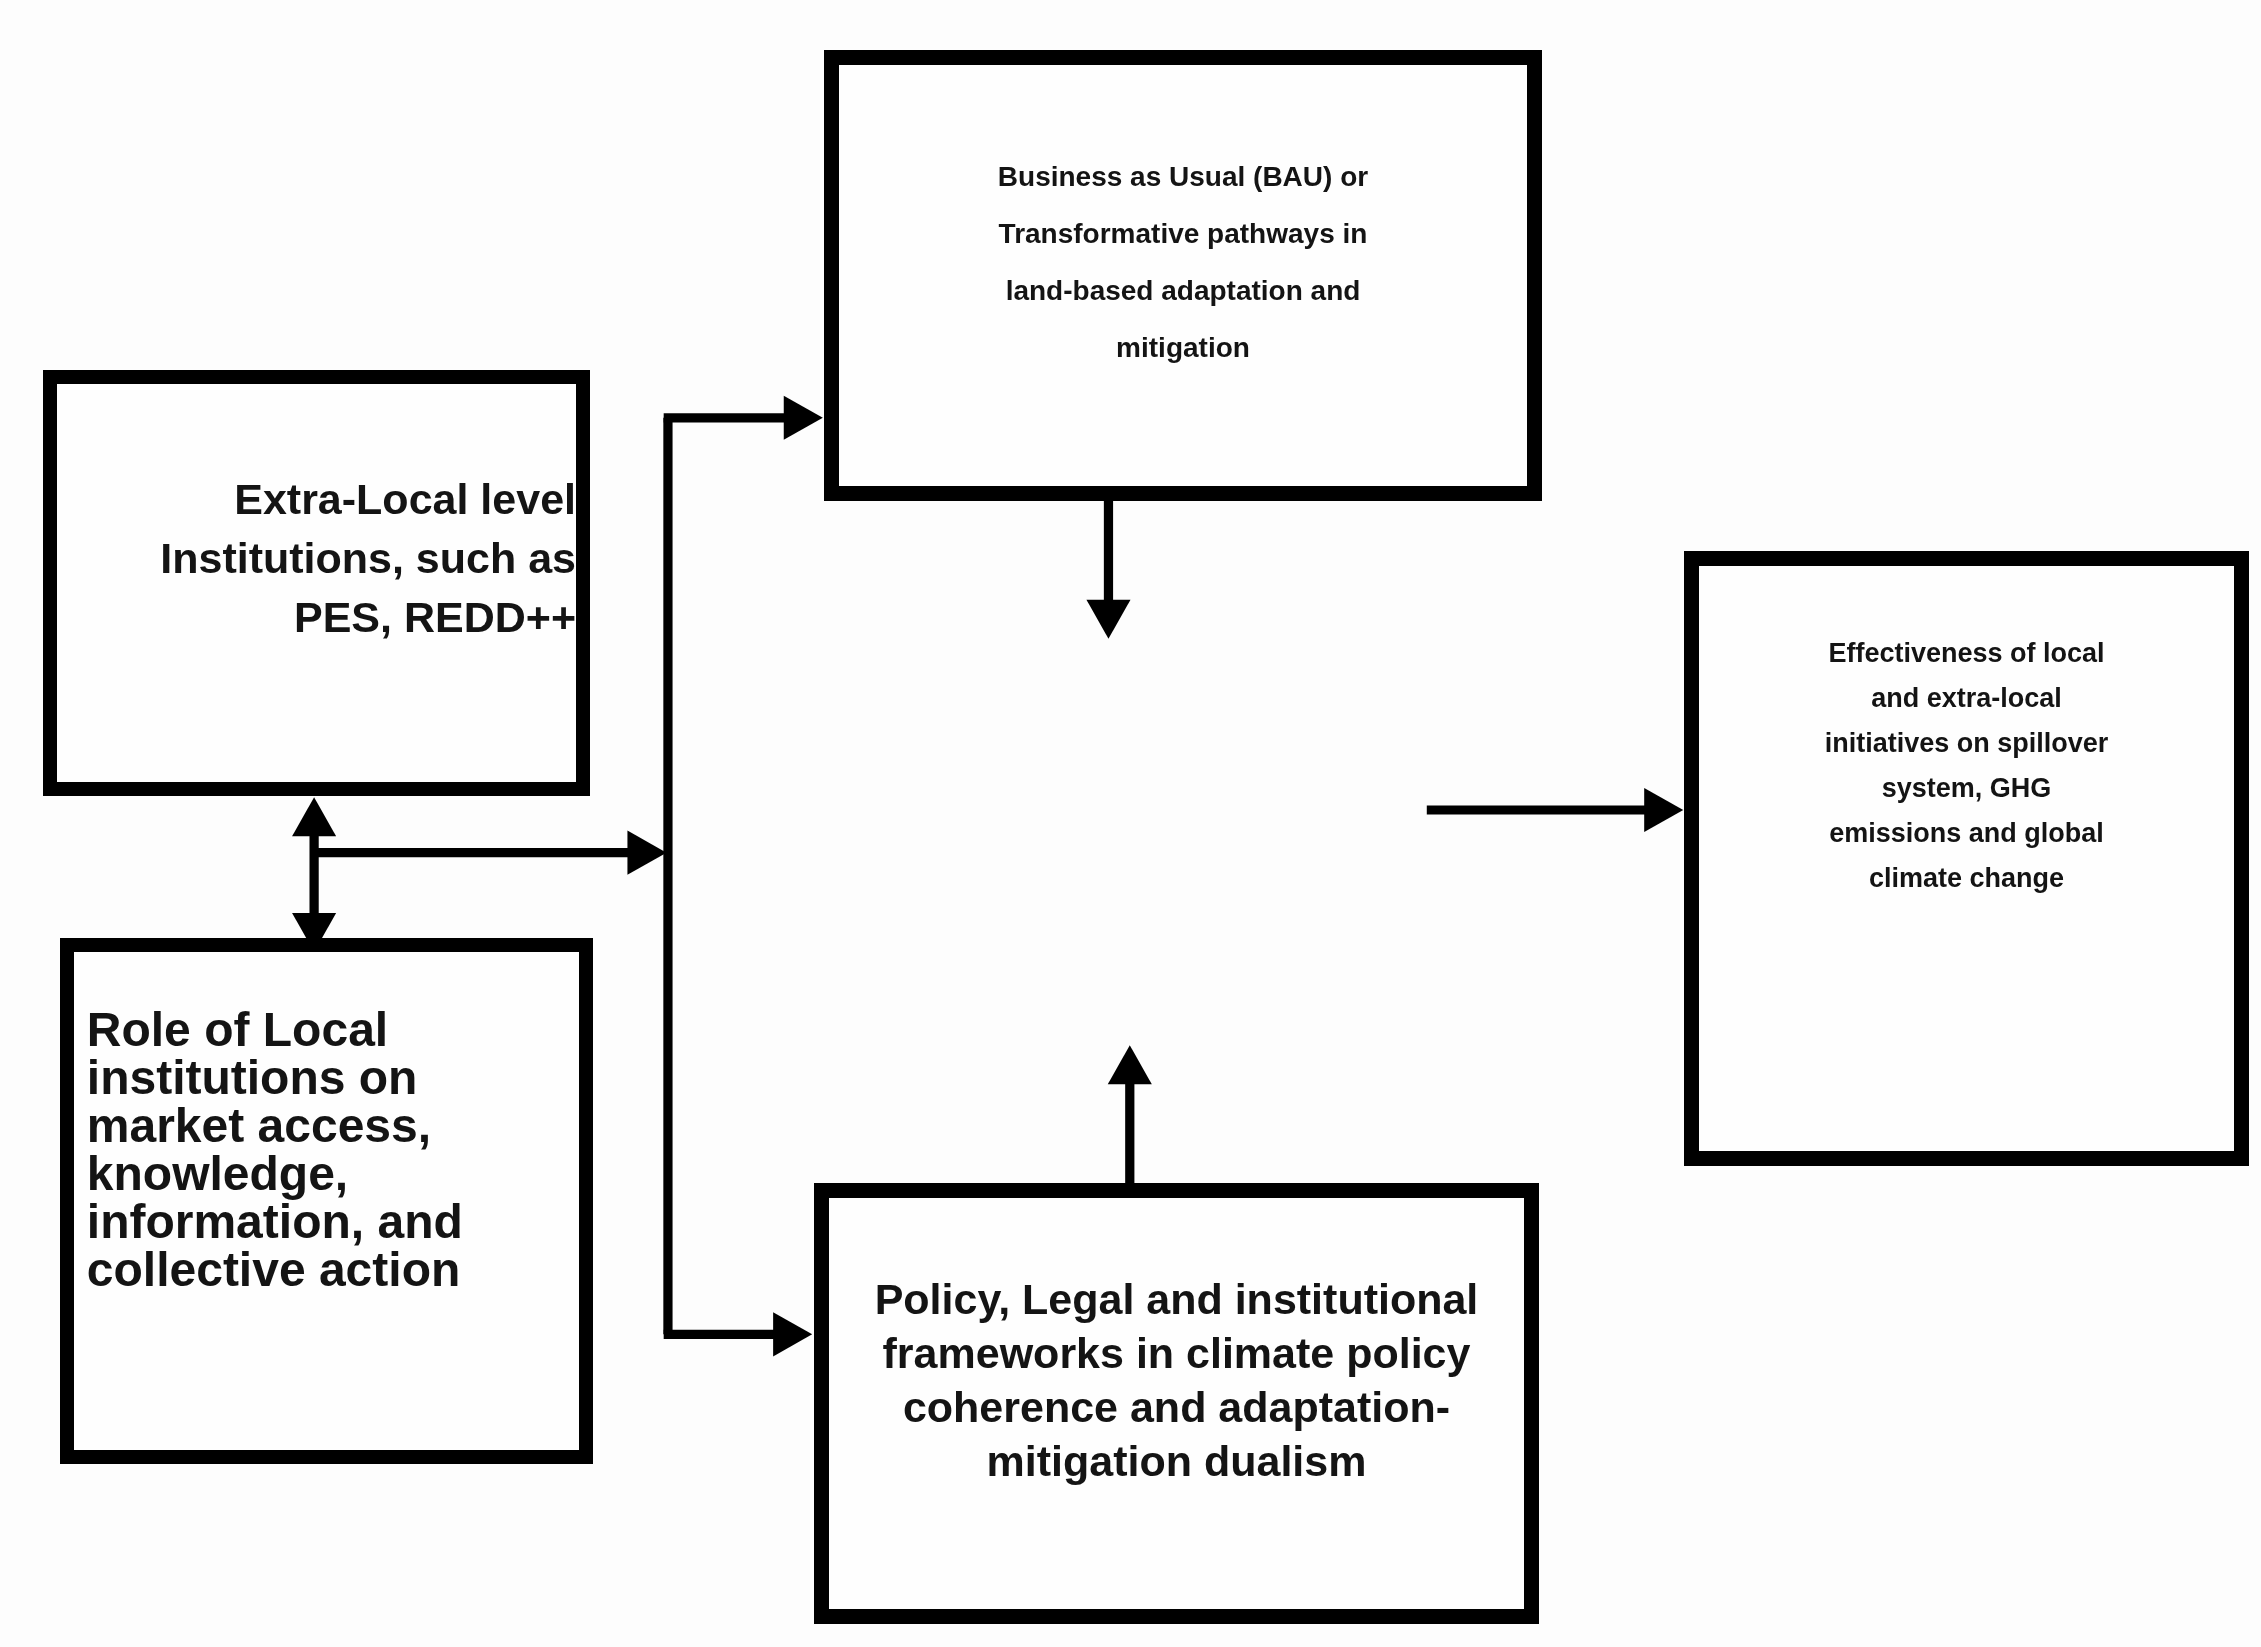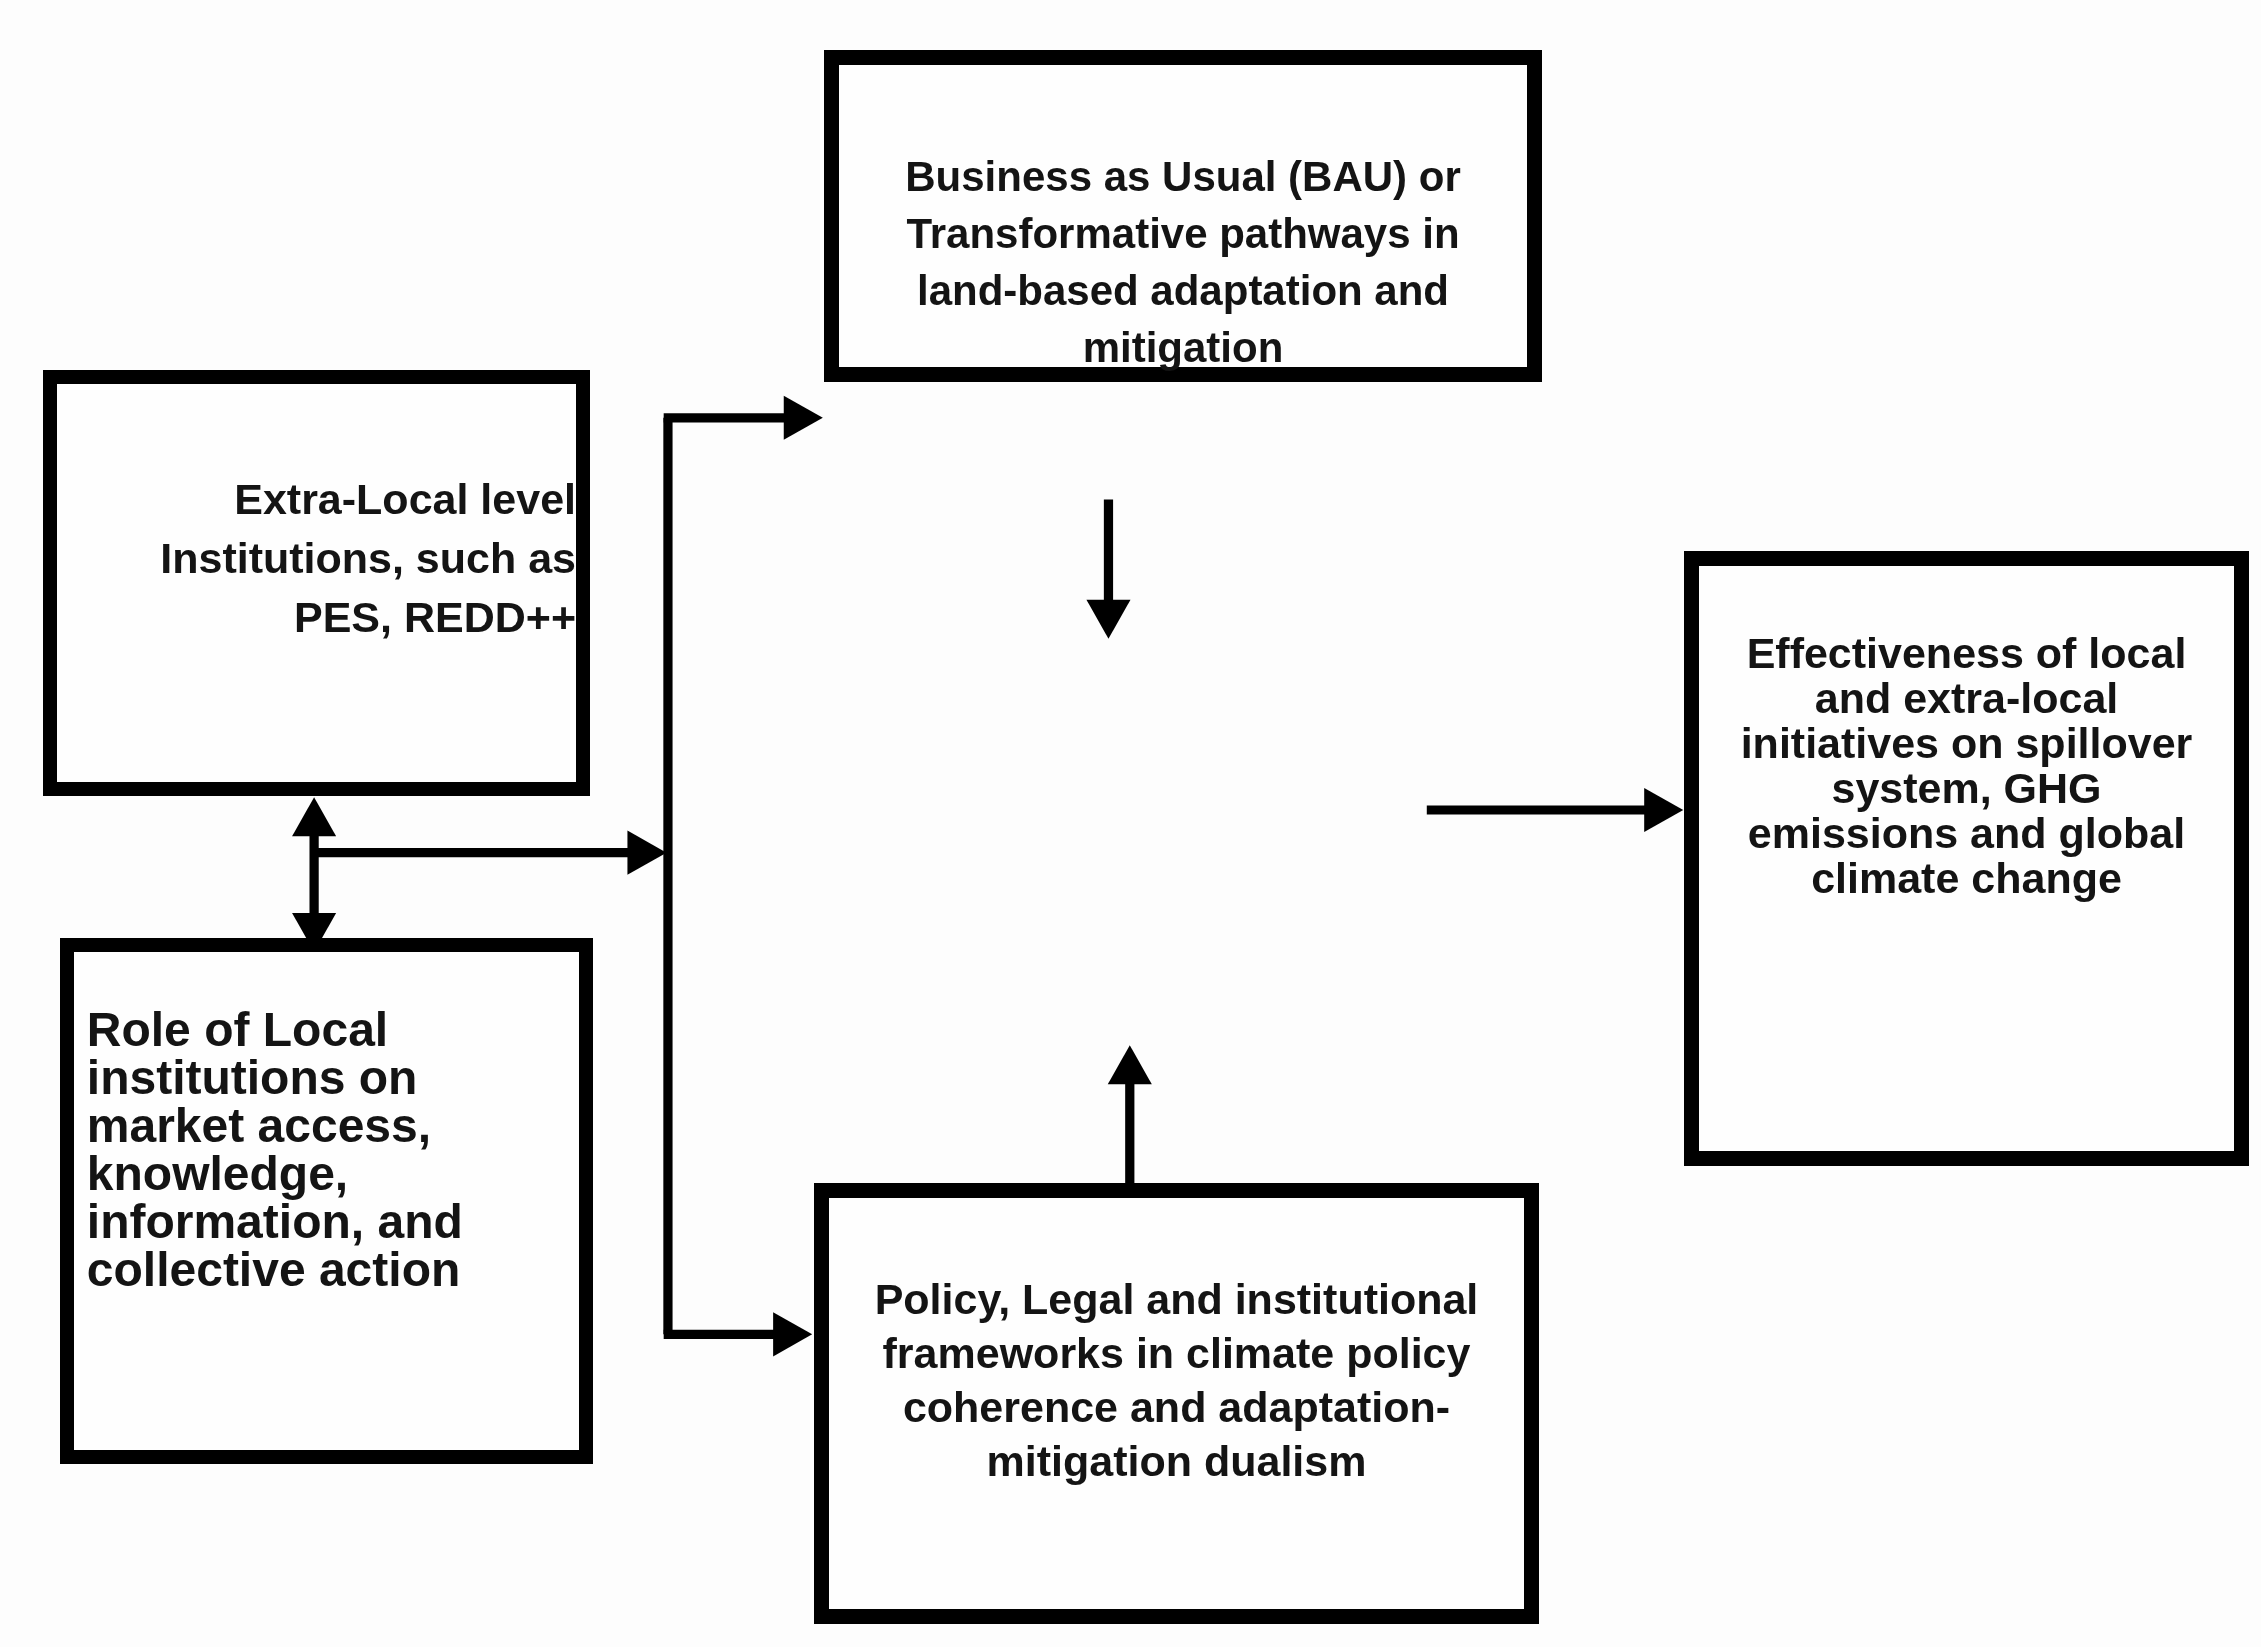--- a/index.html
+++ b/index.html
@@ -25,38 +25,38 @@
     left: 43px; top: 370px; width: 547px; height: 426px;
     border-width: 14px; text-align: right;
     font-size: 43px; line-height: 59px; padding-top: 27px;
   }
   #box-local-institutions {
     left: 60px; top: 938px; width: 533px; height: 526px;
     border-width: 14px; text-align: left;
     font-size: 48px; line-height: 48px; padding: 5.7px 5.7px 0 12.8px;
   }
   #box-pathways {
-    left: 824px; top: 50px; width: 718px; height: 332px;
+    left: 824px; top: 50px; width: 718px; height: 451px;
     border-width: 15.6px; text-align: center;
-    font-size: 42px; line-height: 57px; padding-top: 25.6px;
+    font-size: 28px; line-height: 57px; padding-top: 25.6px;
   }
   #box-lock-ins {
     left: 835px; top: 640px; width: 593px; height: 402px;
     border-width: 15.6px; text-align: center;
     font-size: 44px; line-height: 63px; padding-top: 20px;
   }
   #box-policy-frameworks {
     left: 814px; top: 1183px; width: 725px; height: 441px;
     border-width: 15.6px; text-align: center;
     font-size: 43px; line-height: 54px; padding-top: 20px;
   }
   #box-effectiveness {
     left: 1684px; top: 551px; width: 565px; height: 615px;
     border-width: 15.6px; text-align: center;
-    font-size: 43px; line-height: 45px; padding-top: 20px;
+    font-size: 27px; line-height: 45px; padding-top: 20px;
   }
   #connector-layer {
     position: absolute;
     left: 0; top: 0; width: 2261px; height: 1647px;
   }
   #connector-layer line { stroke: #000000; stroke-width: 13px; }
   #connector-layer polygon { fill: #000000; }
 </style>
 </head>
 <body>

